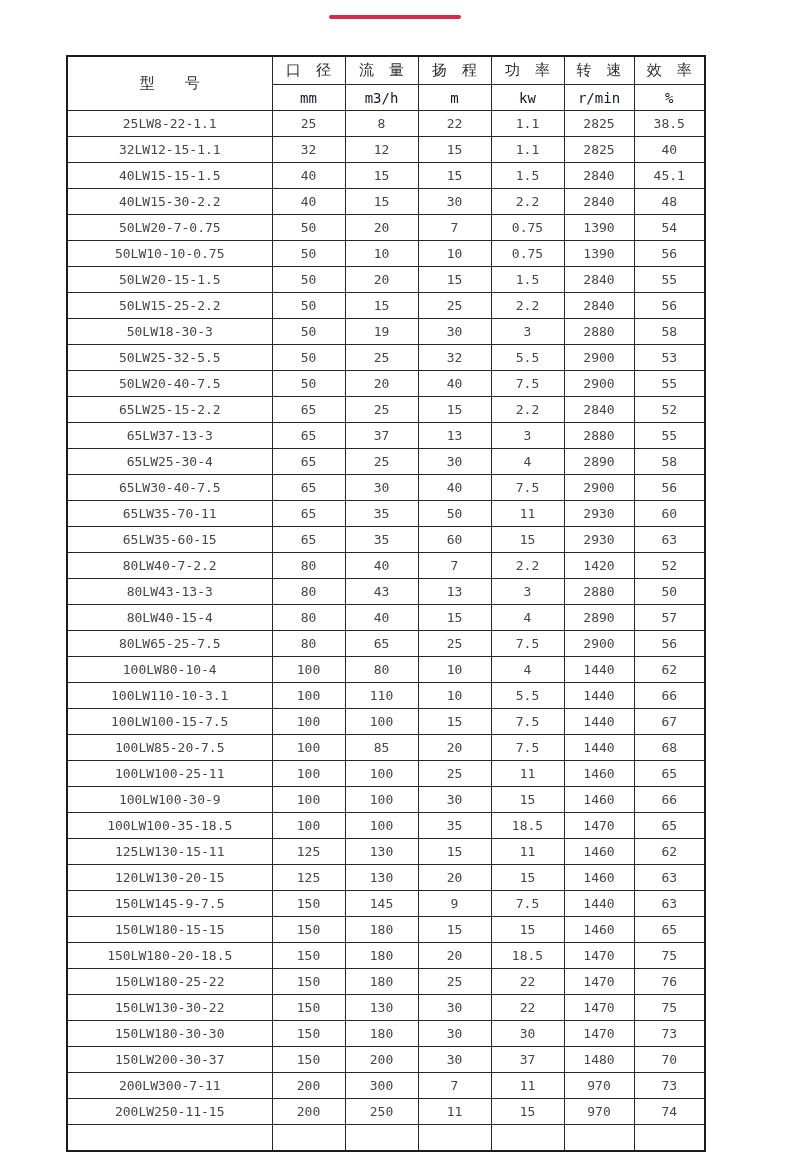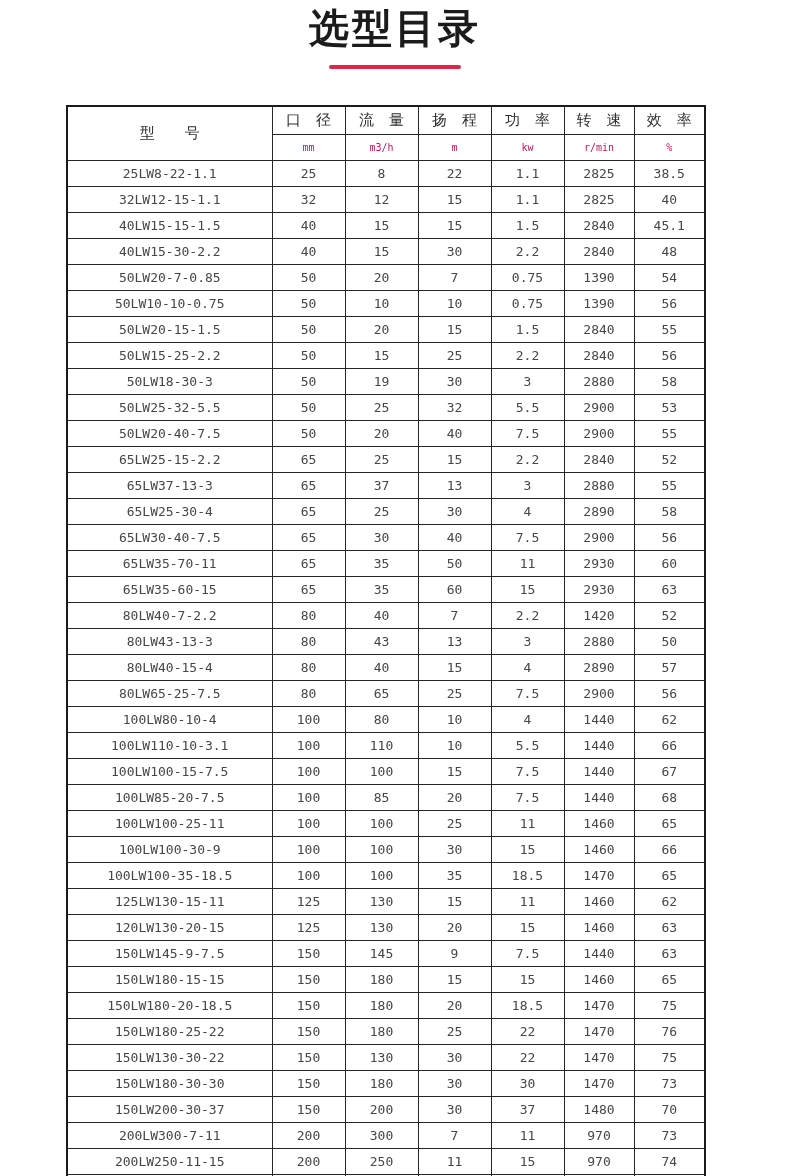--- a/index.html
+++ b/index.html
@@ -55,37 +55,36 @@
     color: #2e2e2e;
   }
   table.catalog thead th.model-head {
     font-size: 15px;
     font-weight: 400;
     color: #2e2e2e;
   }
   table.catalog thead tr.unit-row th {
     height: 25px;
     font-weight: 400;
-    font-size: 10px;
-    color: #be185d;
+    font-size: 14px;
+    color: #0f172a;
     font-family: "DejaVu Sans Mono", monospace;
   }
   table.catalog tbody td {
     height: 25px;
     font-size: 13px;
     color: #464646;
     font-family: "DejaVu Sans Mono", monospace;
   }
 </style>
 </head>
 <body>
 
 <div class="page">
 
-  <h1 class="page-title">选型目录</h1>
 
   <div class="accent-line" style="background: rgb(216, 41, 75);"></div>
 
   <table class="catalog">
     <colgroup>
       <col style="width:205px">
       <col style="width:73px">
       <col style="width:73px">
       <col style="width:73px">
       <col style="width:73px">
@@ -142,21 +141,21 @@
         <tr>
           <td>40LW15-30-2.2</td>
           <td>40</td>
           <td>15</td>
           <td>30</td>
           <td>2.2</td>
           <td>2840</td>
           <td>48</td>
         </tr>
         <tr>
-          <td>50LW20-7-0.85</td>
+          <td>50LW20-7-0.75</td>
           <td>50</td>
           <td>20</td>
           <td>7</td>
           <td>0.75</td>
           <td>1390</td>
           <td>54</td>
         </tr>
         <tr>
           <td>50LW10-10-0.75</td>
           <td>50</td>

